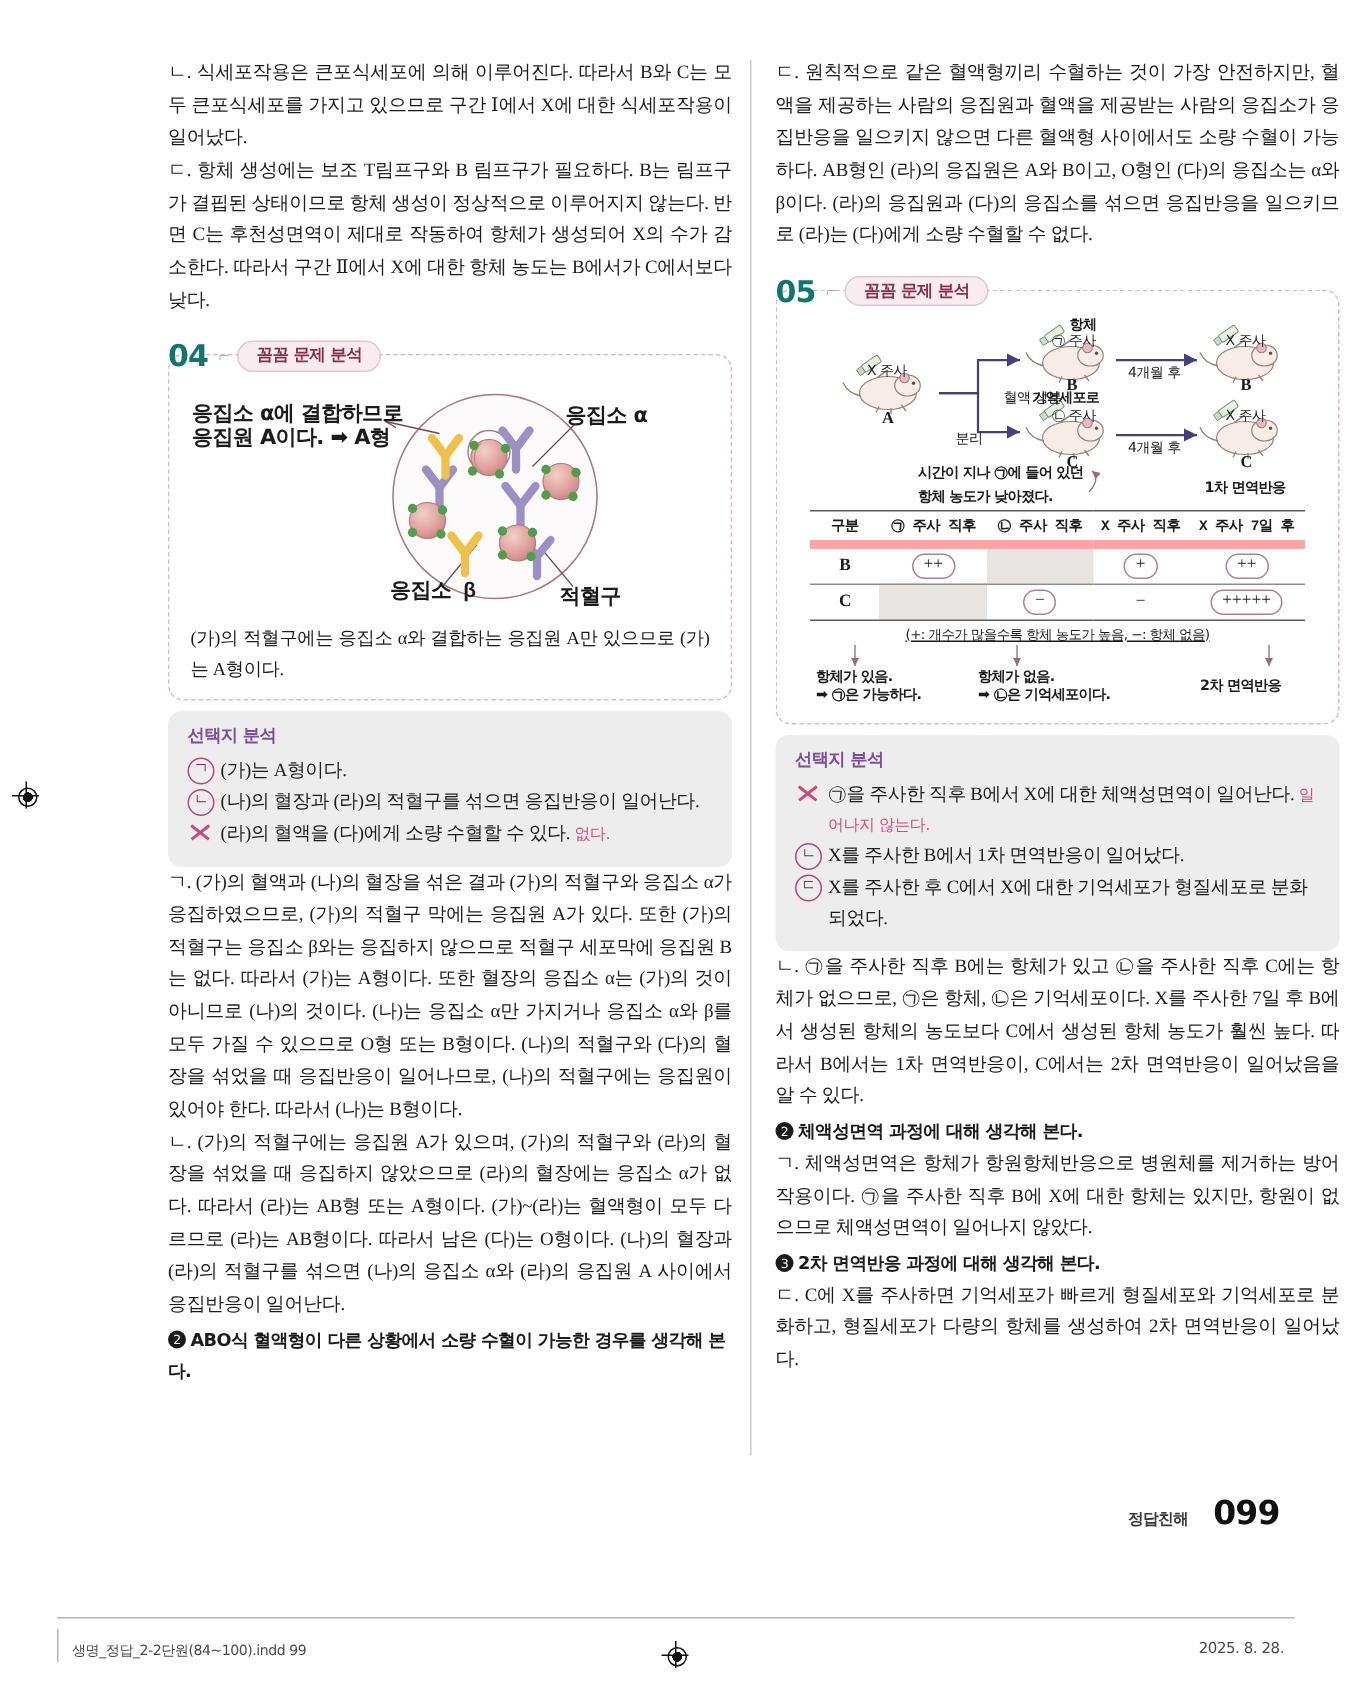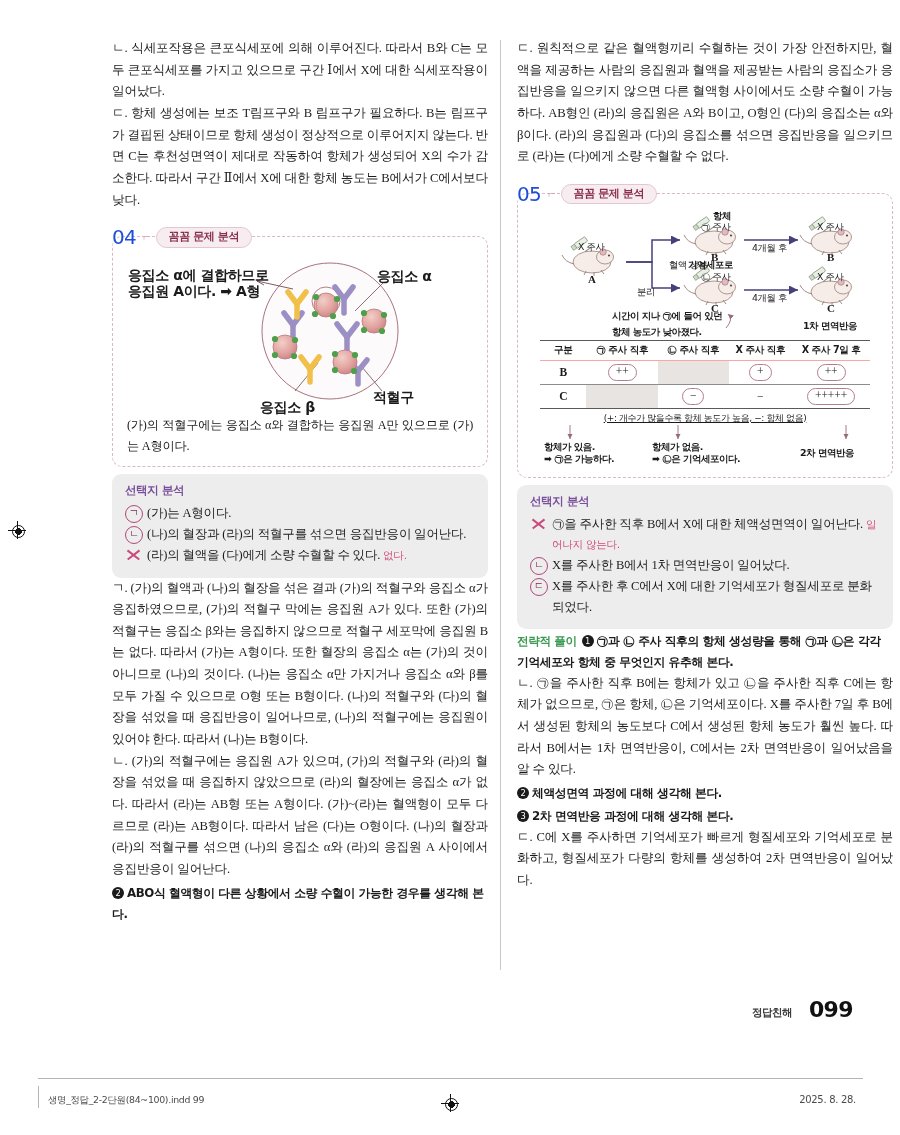--- a/index.html
+++ b/index.html
@@ -77,24 +77,24 @@
   .prob-head {
     display: flex;
     align-items: center;
     gap: 4px;
     margin: 14px 0 0 0;
     position: relative;
     z-index: 3;
   }
   .prob-num {
     font-family: "DejaVu Sans", sans-serif;
-    font-weight: normal;
+    font-weight: bold;
     font-size: 20px;
     letter-spacing: -0.6px;
-    color: #1d4ed8;
+    color: #0f766e;
   }
   .dash-link {
     color: #d4a0ae;
     font-size: 13px;
     margin: 0 2px 0 3px;
     letter-spacing: -1px;
   }
   .tag-pill {
     background: #f7edf1;
     border: 1px solid #e3c6d2;
@@ -279,22 +279,23 @@
   }
   table.imm th, table.imm td {
     border-top: 1px solid #8d8d8d;
     border-bottom: 1px solid #8d8d8d;
     text-align: center;
     padding: 3px 2px;
     letter-spacing: -0.4px;
   }
   table.imm thead th {
     border-top: 1.4px solid #5a5a5a;
-    border-bottom: 1px solid #fca5a5;
-    font-weight: bold;
+    border-bottom: 6px solid #fca5a5;
+    font-weight: bold;
+    font-family: Liberation Mono, monospace;
   }
   table.imm tbody tr:last-child td { border-bottom: 1.4px solid #5a5a5a; }
   table.imm td.rowhdr {
     font-family: "Liberation Serif", serif;
     font-weight: bold;
     font-size: 11.5px;
   }
   table.imm td.shade { background: #e8e4e2; }
   td .val {
     font-family: "Liberation Serif", serif;
@@ -474,21 +475,21 @@
             <circle cx="210" cy="95" r="3.1" fill="#4f9f4a"></circle>
               <circle cx="230" cy="96" r="3.1" fill="#4f9f4a"></circle>
             <circle cx="229" cy="112" r="3.1" fill="#4f9f4a"></circle>
               <circle cx="210" cy="111" r="3.1" fill="#4f9f4a"></circle>
           </g>
         </svg>
 
         <div class="fig-label" style="left:3px; top:8px;">응집소 α에 결합하므로</div>
         <div class="fig-label" style="left:3px; top:24px;">응집원 A이다. ➡ A형</div>
         <div class="fig-label" style="left:252px; top:9px;">응집소 α</div>
-        <div class="fig-label" style="left:135px; top:140px;">응집소 β</div>
+        <div class="fig-label" style="left:135px; top:126px;font-family:Liberation Mono, monospace;">응집소 β</div>
         <div class="fig-label" style="left:248px; top:130px;">적혈구</div>
       </div>
 
       <div class="analysis-caption">(가)의 적혈구에는 응집소 α와 결합하는 응집원 A만 있으므로 (가)는 A형이다.</div>
     </div>
 
     <div class="choice-block">
       <div class="choice-title">선택지 분석</div>
 
       <div class="choice-row">
@@ -679,27 +680,25 @@
 
       <div class="choice-row">
         <span class="choice-mark">
           <span class="circ-mark">ㄷ</span>
         </span>
         <span class="choice-text">X를 주사한 후 C에서 X에 대한 기억세포가 형질세포로 분화되었다.</span>
       </div>
     </div>
 
     <div>
-      <p class="step-line">
-        <span class="strategy-head">전략적 풀이</span><span class="step-num">1</span><span class="step-label">㉠과 ㉡ 주사 직후의 항체 생성량을 통해 ㉠과 ㉡은 각각 기억세포와 항체 중 무엇인지 유추해 본다.</span>
-      </p>
       <p class="body">ㄴ. ㉠을 주사한 직후 B에는 항체가 있고 ㉡을 주사한 직후 C에는 항체가 없으므로, ㉠은 항체, ㉡은 기억세포이다. X를 주사한 7일 후 B에서 생성된 항체의 농도보다 C에서 생성된 항체 농도가 훨씬 높다. 따라서 B에서는 1차 면역반응이, C에서는 2차 면역반응이 일어났음을 알 수 있다.</p>
       <p class="step-line">
         <span class="step-num" style="margin-left:0">2</span><span class="step-label">체액성면역 과정에 대해 생각해 본다.</span>
       </p>
+      <p class="body">ㄱ. 체액성면역은 항체가 항원항체반응으로 병원체를 제거하는 방어작용이다. ㉠을 주사한 직후 B에 X에 대한 항체는 있지만, 항원이 없으므로 체액성면역이 일어나지 않았다.</p>
       <p class="step-line">
         <span class="step-num" style="margin-left:0">3</span><span class="step-label">2차 면역반응 과정에 대해 생각해 본다.</span>
       </p>
       <p class="body">ㄷ. C에 X를 주사하면 기억세포가 빠르게 형질세포와 기억세포로 분화하고, 형질세포가 다량의 항체를 생성하여 2차 면역반응이 일어났다.</p>
     </div>
   </div>
 
   <div class="footer-label">정답친해</div>
   <div class="footer-pageno">099</div>
   <div class="print-rule"></div>

